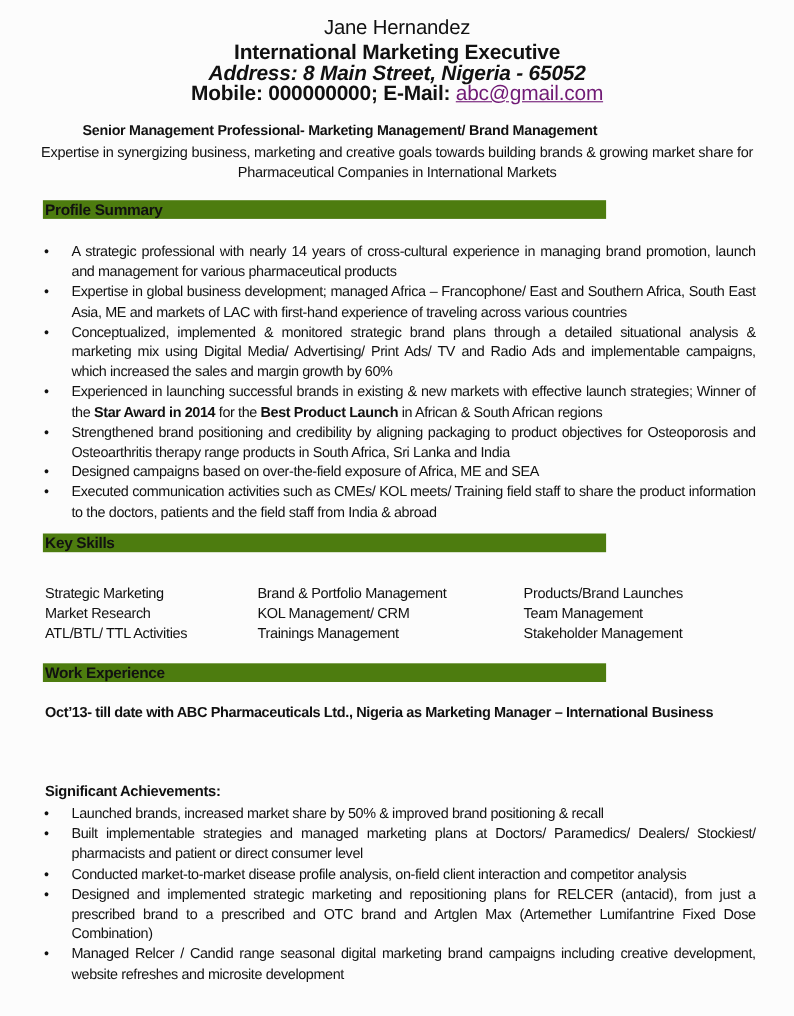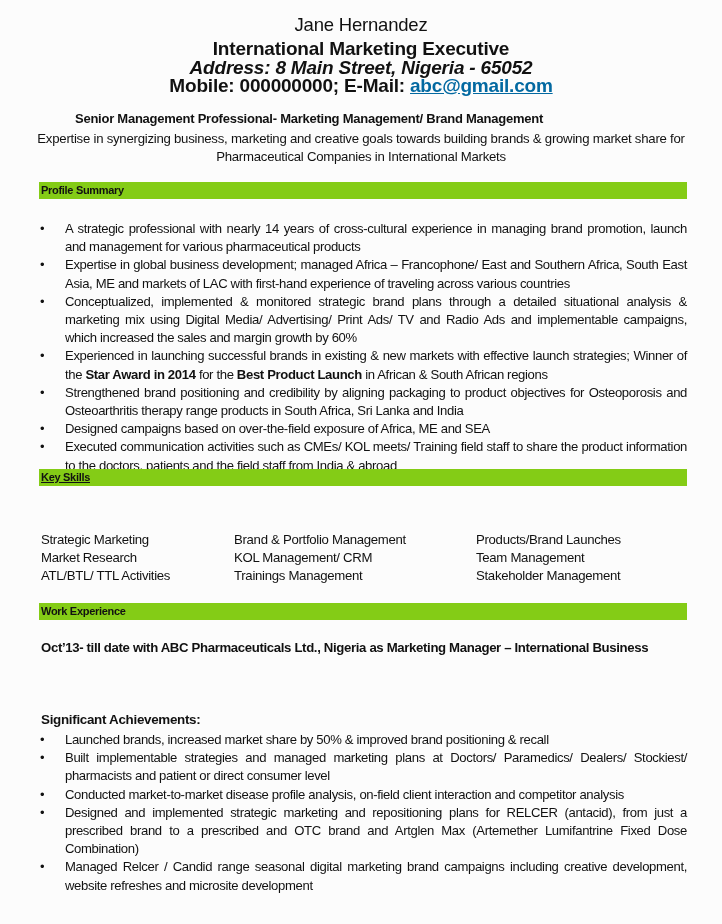--- a/index.html
+++ b/index.html
@@ -9,30 +9,30 @@
       font-family: "Liberation Sans", sans-serif;
       font-size: 13.2px;
     }
     .page { position: relative; width: 722px; height: 924px; }
     .header { text-align: center; font-weight: bold; }
     .name { position: absolute; top: 14px; left: 0; width: 722px; text-align: center; font-size: 18.5px; font-weight: normal; letter-spacing: -0.2px; }
     .hline { position: absolute; left: 0; width: 722px; text-align: center; font-size: 19px; letter-spacing: -0.2px; }
     .hl1 { top: 38px; }
     .hl2 { top: 57px; font-style: italic; }
     .hl3 { top: 75px; }
-    .email { color: #0369a1; text-decoration: underline; font-weight: bold; }
+    .email { color: #701a75; text-decoration: underline; font-weight: normal; }
     .tagline { position: absolute; top: 111px; left: 0; width: 618px; text-align: center; font-weight: bold; font-size: 13px; letter-spacing: -0.25px; }
     .intro { position: absolute; top: 130px; left: 30px; width: 662px; text-align: center; line-height: 18px; font-size: 13.2px; letter-spacing: -0.25px; }
     .section-bar {
-      position: absolute; left: 39px; width: 648px; height: 17px;
-      background: #84cc16; font-weight: bold; font-size: 11px;
+      position: absolute; left: 39px; width: 512px; height: 17px;
+      background: #4d7c0f; font-weight: bold; font-size: 14px;
       line-height: 17px; padding-left: 2px; box-sizing: border-box; letter-spacing: -0.3px;
     }
     .bar-profile { top: 182px; }
-    .bar-skills { top: 469px; text-decoration: underline; }
+    .bar-skills { top: 485px; }
     .bar-work { top: 603px; }
     ul.bullets { position: absolute; left: 39px; width: 648px; margin: 0; padding: 0; list-style: none; }
     ul.bullets li { position: relative; padding-left: 26px; line-height: 18.2px; text-align: justify; font-size: 13.1px; letter-spacing: -0.35px; }
     ul.bullets li .dot { position: absolute; left: 1px; top: 0; font-size: 13px; }
     .profile-list { top: 220px; }
     .skills { position: absolute; top: 531px; left: 41px; width: 650px; }
     .skills-col { position: absolute; top: 0; line-height: 18px; font-size: 13.2px; letter-spacing: -0.3px; }
     .c1 { left: 0; } .c2 { left: 193px; } .c3 { left: 435px; }
     .job-title { position: absolute; top: 640px; left: 41px; font-weight: bold; font-size: 13.2px; letter-spacing: -0.35px; }
     .job-meta { position: absolute; top: 658px; left: 41px; font-style: italic; line-height: 18px; font-size: 13.2px; letter-spacing: -0.3px; }

